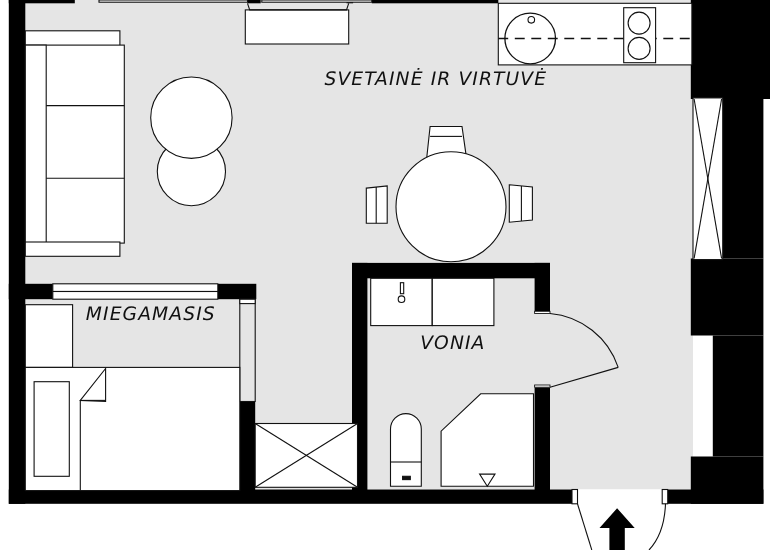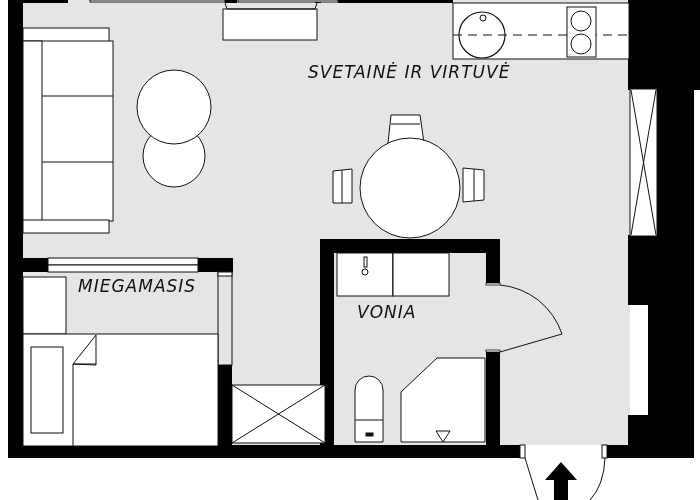--- a/index.html
+++ b/index.html
@@ -7,23 +7,23 @@
     .plan { position: absolute; left: 0; top: 0; width: 700px; height: 500px; }
     .label {
       position: absolute;
       font-family: "DejaVu Sans", sans-serif;
       font-style: italic;
       font-size: 17px;
       letter-spacing: 1px;
       color: #111111;
       white-space: nowrap;
     }
-    .label-living { left: 308px; top: 62px; }
+    .label-living { left: 295px; top: 62px; }
     .label-bedroom { left: 78px; top: 276px; text-align: center; }
-    .label-bath { left: 357px; top: 302px; }
+    .label-bath { left: 382px; top: 302px; }
   </style>
 </head>
 <body>
 
 <div class="plan">
 <svg width="700" height="500" viewBox="0 0 700 500" xmlns="http://www.w3.org/2000/svg">
 
   <rect x="20" y="0" width="610" height="445" fill="#e5e5e5"></rect>
 
   <g fill="#000">

